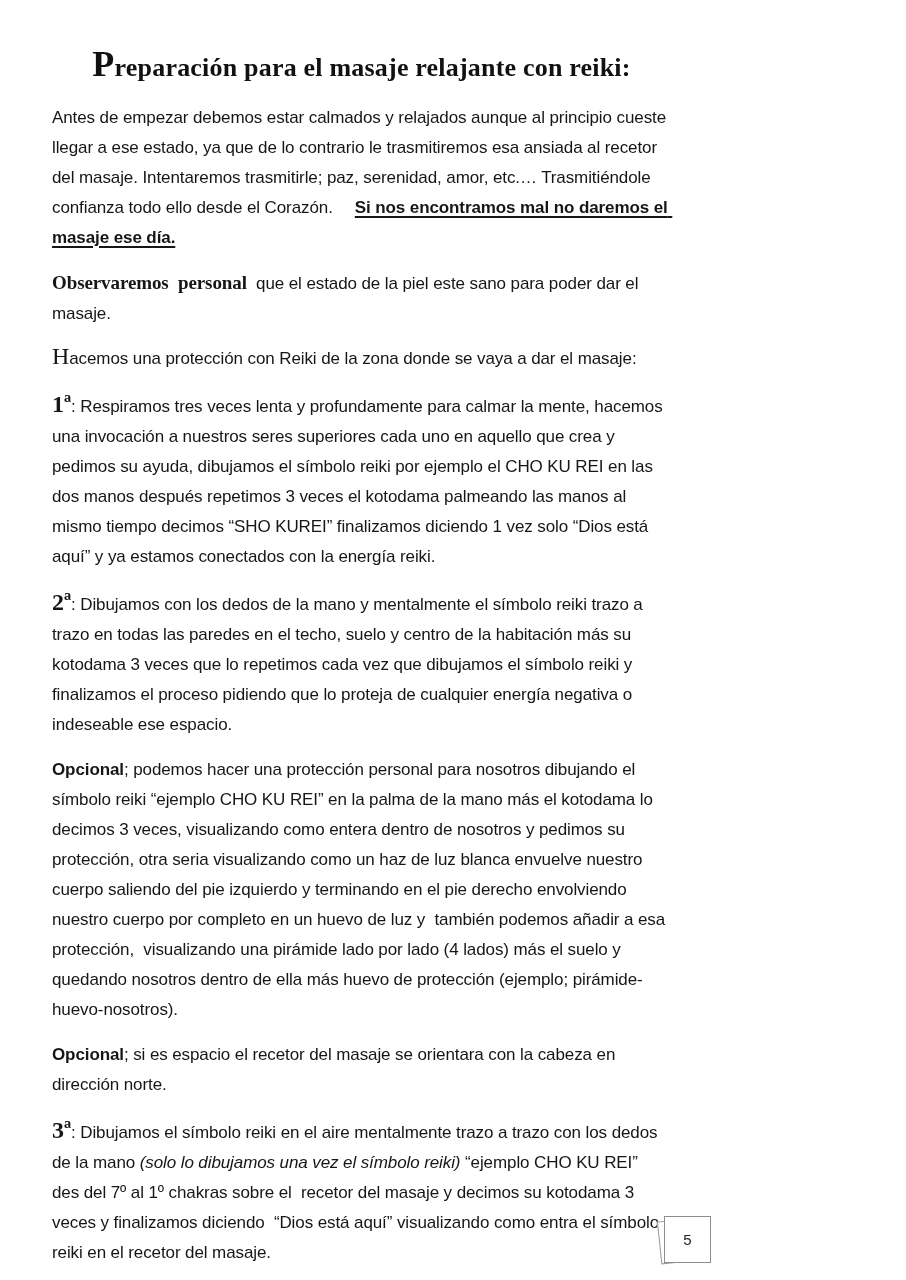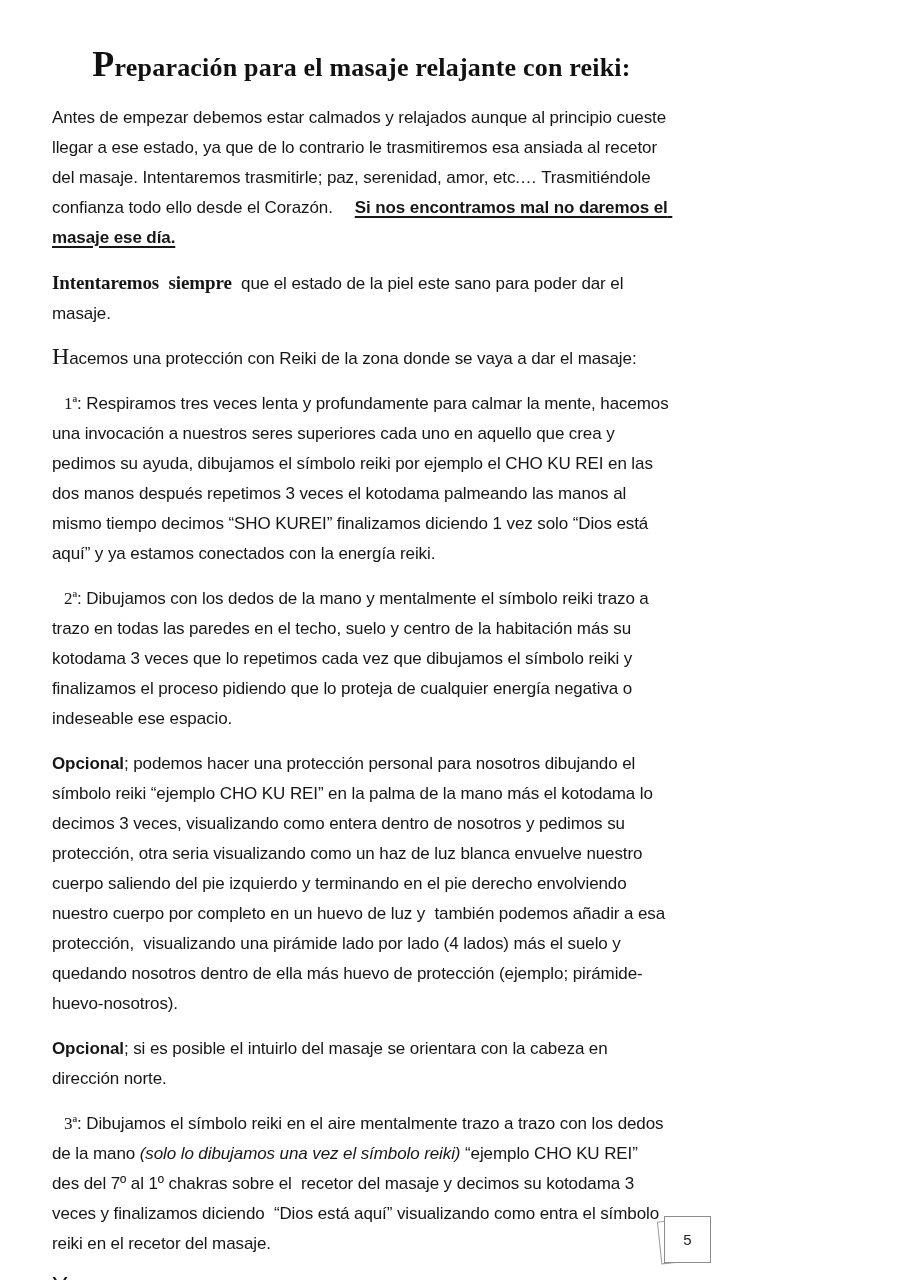--- a/index.html
+++ b/index.html
@@ -43,23 +43,22 @@
     font-weight:700;
     font-size:19px;
   }
   .init-serif{
     font-family:"Liberation Serif", serif;
     font-size:24px;
     line-height:1;
   }
   .step-label{
     font-family:"Liberation Serif", serif;
-    font-weight:400;
-    font-size:17px;
-    margin-left:12px;
+    font-weight:700;
+    font-size:24px;
   }
   .it{font-style:italic;}
   .center{text-align:center;}
   .y-init{font-size:24px;line-height:1;}
   .gracias{font-weight:700;font-size:17px;letter-spacing:0.3px;}
   .obj-underline{
     text-decoration:underline;
     text-decoration-thickness:1.5px;
     text-underline-offset:4px;
   }
@@ -94,31 +93,31 @@
 </head>
 <body>
 
 <div class="page">
   <div class="content">
 
     <h1 class="title"><span class="t-init">P</span><span>reparación para el masaje relajante con reiki:</span></h1>
 
     <p class="para"><span>Antes de empezar debemos estar calmados y relajados aunque al principio cueste llegar a ese estado, ya que de lo contrario le trasmitiremos esa ansiada al recetor del masaje. Intentaremos trasmitirle; paz, serenidad, amor, etc.… Trasmitiéndole confianza todo ello desde el Corazón.</span><span class="gap"></span><span class="bu">Si nos encontramos mal no daremos el masaje ese día.</span></p>
 
-    <p class="para"><span class="lead-serif">Intentaremos  siempre</span><span>  que el estado de la piel este sano para poder dar el masaje.</span></p>
+    <p class="para"><span class="lead-serif">Observaremos  personal</span><span>  que el estado de la piel este sano para poder dar el masaje.</span></p>
 
     <p class="para"><span class="init-serif">H</span><span>acemos una protección con Reiki de la zona donde se vaya a dar el masaje:</span></p>
 
     <p class="para"><span class="step-label">1ª</span><span>: Respiramos tres veces lenta y profundamente para calmar la mente, hacemos una invocación a nuestros seres superiores cada uno en aquello que crea y pedimos su ayuda, dibujamos el símbolo reiki por ejemplo el CHO KU REI en las dos manos después repetimos 3 veces el kotodama palmeando las manos al mismo tiempo decimos “SHO KUREI” finalizamos diciendo 1 vez solo “Dios está aquí” y ya estamos conectados con la energía reiki.</span></p>
 
     <p class="para"><span class="step-label">2ª</span><span>: Dibujamos con los dedos de la mano y mentalmente el símbolo reiki trazo a trazo en todas las paredes en el techo, suelo y centro de la habitación más su kotodama 3 veces que lo repetimos cada vez que dibujamos el símbolo reiki y finalizamos el proceso pidiendo que lo proteja de cualquier energía negativa o indeseable ese espacio.</span></p>
 
     <p class="para"><span class="b">Opcional</span><span>; podemos hacer una protección personal para nosotros dibujando el símbolo reiki “ejemplo CHO KU REI” en la palma de la mano más el kotodama lo decimos 3 veces, visualizando como entera dentro de nosotros y pedimos su protección, otra seria visualizando como un haz de luz blanca envuelve nuestro cuerpo saliendo del pie izquierdo y terminando en el pie derecho envolviendo nuestro cuerpo por completo en un huevo de luz y  también podemos añadir a esa protección,  visualizando una pirámide lado por lado (4 lados) más el suelo y quedando nosotros dentro de ella más huevo de protección (ejemplo; pirámide-huevo-nosotros).</span></p>
 
-    <p class="para"><span class="b">Opcional</span><span>; si es posible el intuirlo del masaje se orientara con la cabeza en dirección norte.</span></p>
+    <p class="para"><span class="b">Opcional</span><span>; si es espacio el recetor del masaje se orientara con la cabeza en dirección norte.</span></p>
 
     <p class="para"><span class="step-label">3ª</span><span>: Dibujamos el símbolo reiki en el aire mentalmente trazo a trazo con los dedos de la mano </span><span class="it">(solo lo dibujamos una vez el símbolo reiki)</span><span> “ejemplo CHO KU REI”  des del 7º al 1º chakras sobre el  recetor del masaje y decimos su kotodama 3 veces y finalizamos diciendo  “Dios está aquí” visualizando como entra el símbolo reiki en el recetor del masaje.</span></p>
 
 
     <p class="para center"><span class="y-init">Y</span><span> siempre completo las </span><span class="gracias">GRACIAS</span><span> por la ayuda pidiendo.</span></p>
 
 
   </div>
 
   <div class="pagebox">

